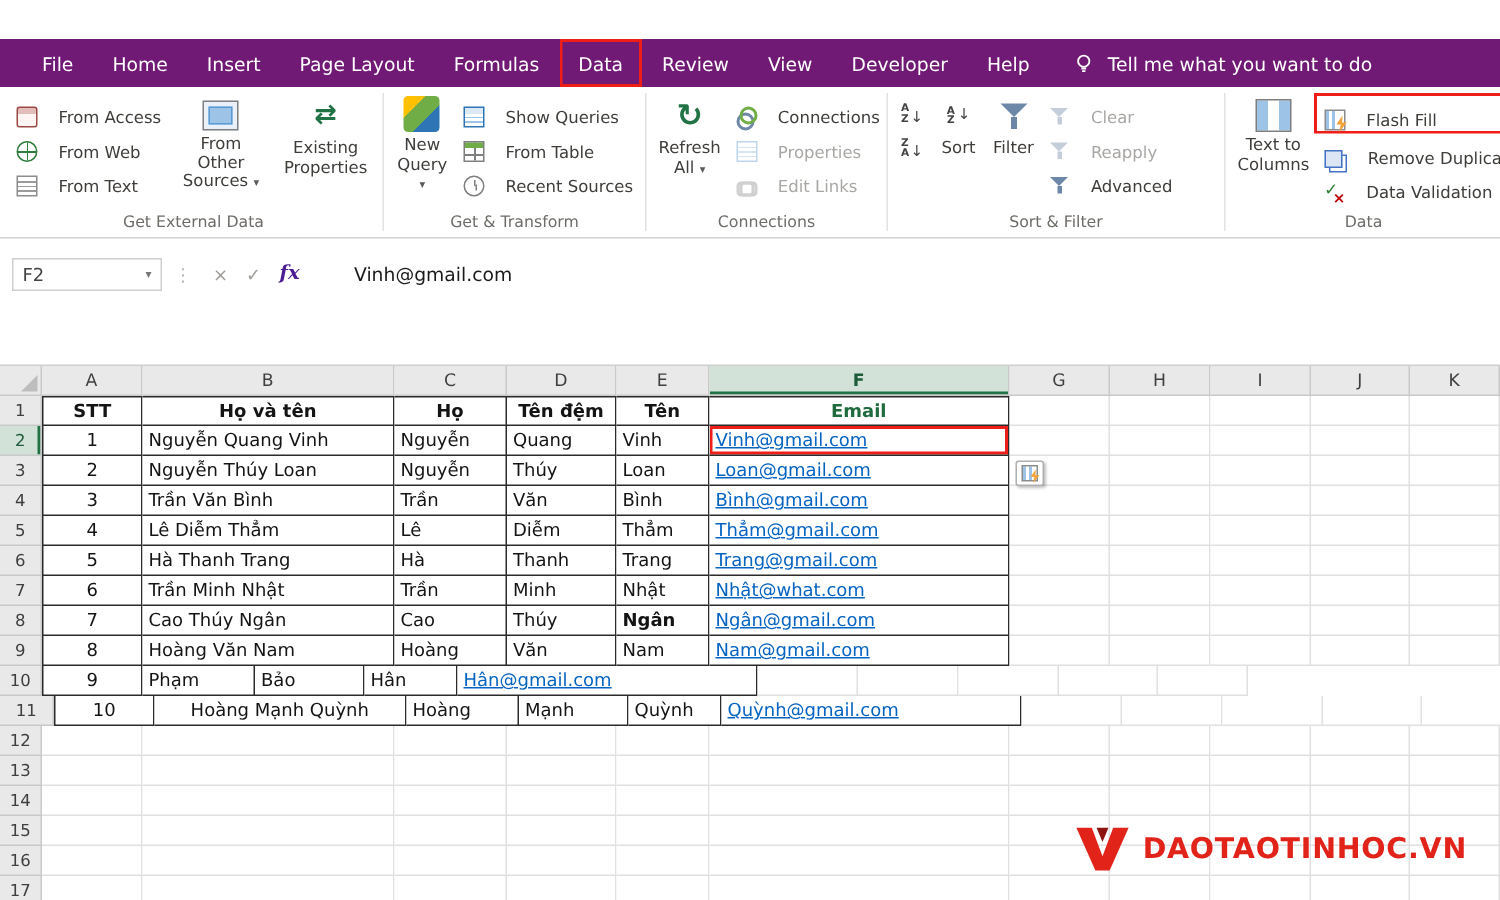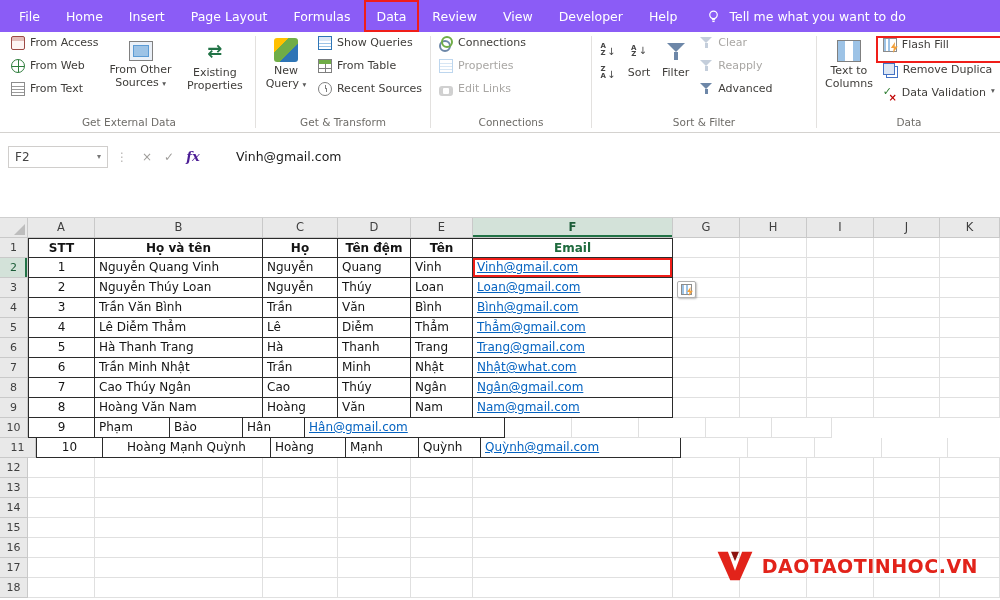--- a/index.html
+++ b/index.html
@@ -1,33 +1,33 @@
 <!DOCTYPE html>
 <html><head>
 <meta charset="utf-8">
 <style>
   *{margin:0;padding:0;box-sizing:border-box;}
   html,body{width:1000px;height:600px;overflow:hidden;}
   body{font-family:"DejaVu Sans","Liberation Sans",sans-serif;background:#fff;position:relative;}
 
   
-  .menubar{height:32px;background:#8b5cf6;display:flex;align-items:center;color:#fff;font-size:12.5px;padding-left:6px;}
+  .menubar{height:32px;background:#701a75;display:flex;align-items:center;color:#fff;font-size:12.5px;padding-left:15px;margin-top:26px;}
   .menu-items{display:flex;align-items:center;height:100%;}
   .menu-item{padding:0 13px;height:100%;display:flex;align-items:center;cursor:pointer;white-space:nowrap;}
   .menu-item.annotated{box-shadow:inset 0 0 0 2px #f01e19;}
   .tellme{display:flex;align-items:center;gap:8px;margin-left:16px;cursor:pointer;}
 
   
   .ribbon{height:101px;background:#fff;border-bottom:1px solid #d4d2cf;display:flex;padding-left:4px;}
   .rgroup{display:flex;flex-direction:column;flex:none;overflow:hidden;}
   .rg-body{flex:1;display:flex;align-items:stretch;padding:2px 2px 0;}
   .rg-label{height:17px;font-size:10.5px;color:#6e6c68;text-align:center;line-height:14px;white-space:nowrap;}
   .rsep{width:1px;background:#e3e1df;margin:4px 1px;flex:none;}
   .vstack{display:flex;flex-direction:column;padding-top:2px;}
-  .btn-s{display:flex;align-items:flex-start;gap:5px;height:23px;padding:0 5px;font-size:11px;color:#3f3d3a;white-space:nowrap;cursor:pointer;}
+  .btn-s{display:flex;align-items:flex-end;gap:14px;height:23px;padding:0 5px;font-size:11px;color:#3f3d3a;white-space:nowrap;cursor:pointer;}
   .btn-b{display:flex;flex-direction:column;align-items:center;justify-content:flex-start;padding:4px 5px 0;font-size:11px;color:#3f3d3a;text-align:center;line-height:12.5px;cursor:pointer;}
   .btn-b .lbl{max-width:66px;display:block;}
   .caret{font-size:7.5px;color:#5a5a5a;}
   .disabled{color:#a9a7a4;}
   .disabled .ic{opacity:.4;}
   .annotated-btn{box-shadow:0 0 0 2px #f01e19;margin:2px 0;}
 
   
   .ic{width:14px;height:14px;flex:none;position:relative;display:inline-block;}
   .ic-access{border:1px solid #9d4a45;border-radius:2px;background:linear-gradient(#e3bdb9 0 4px,#fdf4f3 4px);}
@@ -193,20 +193,24 @@
           <span>Recent Sources</span>
         </div>
       </div>
     </div>
     <div class="rg-label">Get &amp; Transform</div>
   </div>
   <div class="rsep"></div>
 
   <div class="rgroup" style="width:158px">
     <div class="rg-body">
+      <div class="btn-b">
+        <span class="bic bi-refresh"></span>
+        <span class="lbl"><span>Refresh All</span> <span class="caret">▾</span></span>
+      </div>
       <div class="vstack">
         <div class="btn-s">
           <span class="ic ic-conn"></span>
           <span>Connections</span>
         </div>
         <div class="btn-s disabled">
           <span class="ic ic-props"></span>
           <span>Properties</span>
         </div>
         <div class="btn-s disabled">
@@ -413,21 +417,21 @@
       <div class="cell" style="width: 67px;"></div>
       <div class="cell" style="width: 66px;"></div>
       <div class="cell" style="width: 60px;"></div>
     </div>
     <div class="grow">
       <div class="rowhdr" style="width: 28px;">8</div>
       <div class="cell tcell center tleft" style="width: 67px;">7</div>
       <div class="cell tcell" style="width: 168px;">Cao Thúy Ngân</div>
       <div class="cell tcell" style="width: 75px;">Cao</div>
       <div class="cell tcell" style="width: 73px;">Thúy</div>
-      <div class="cell tcell" style="width: 62px;">Ngân</div>
+      <div class="cell tcell" style="width: 62px; font-weight: bold;">Ngân</div>
       <div class="cell tcell link" style="width: 200px;">Ngân@gmail.com</div>
       <div class="cell" style="width: 67px;"></div>
       <div class="cell" style="width: 67px;"></div>
       <div class="cell" style="width: 67px;"></div>
       <div class="cell" style="width: 66px;"></div>
       <div class="cell" style="width: 60px;"></div>
     </div>
     <div class="grow">
       <div class="rowhdr" style="width: 28px;">9</div>
       <div class="cell tcell center tleft" style="width: 67px;">8</div>

